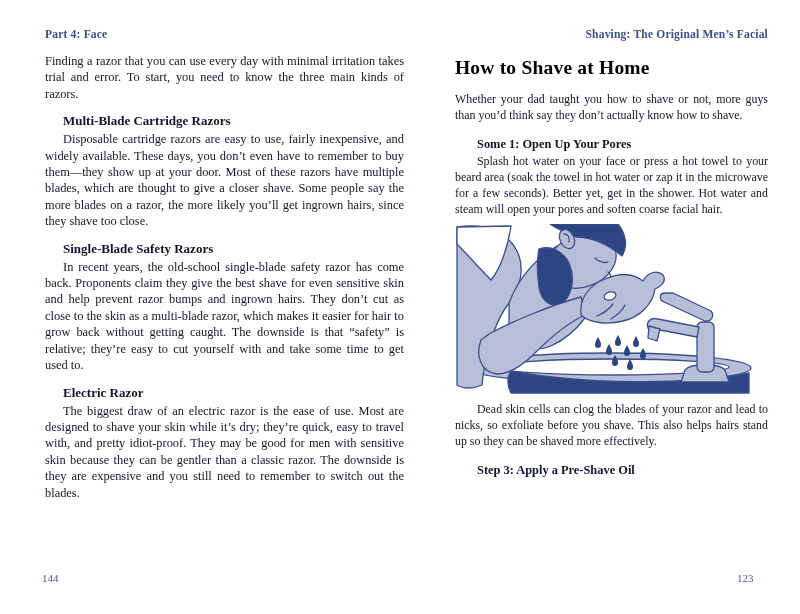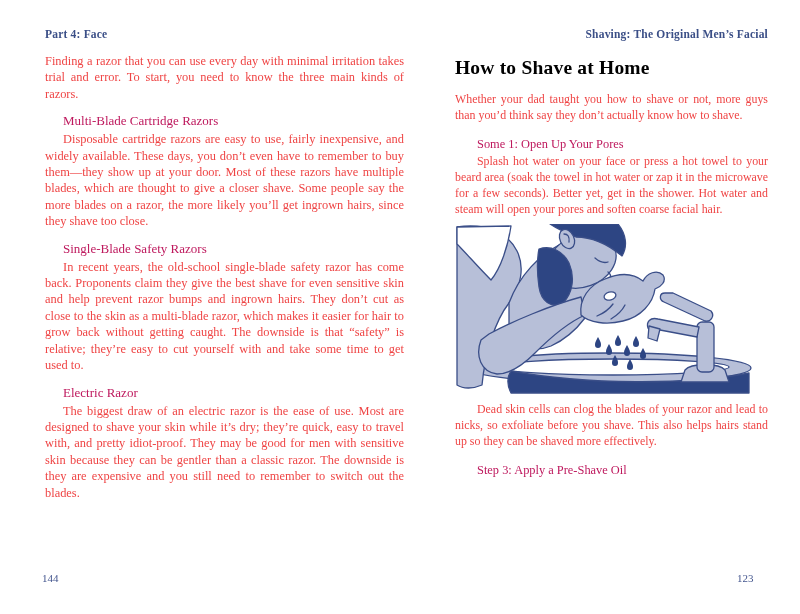--- a/index.html
+++ b/index.html
@@ -10,29 +10,29 @@
   .page { position:absolute; top:28px; }
   .page-left  { left:45px;  width:359px; }
   .page-right { left:455px; width:313px; }
 
   .running-head {
     font-size:11.5px; font-weight:bold; letter-spacing:0.2px; color:#3b4f87;
   }
   .running-head.right { text-align:right; }
 
   .page-left p, .page-right p {
-    margin:0; text-align:justify; hyphens:none; color:#ef4444;
+    margin:0; text-align:justify; hyphens:none; color:#0f172a;
   }
   .page-left p  { font-size:12.4px; line-height:16.4px; }
   .page-right p { font-size:11.9px; line-height:15.9px; }
 
   .intro { margin-top:13px !important; }
 
   .subhead {
-    font-weight:normal; color:#be185d; margin:11px 0 2px 18px; font-size:13px;
+    font-weight:bold; color:#0f172a; margin:11px 0 2px 18px; font-size:13px;
   }
   .page-right .subhead { font-size:12.4px; margin:13px 0 2px 22px; }
 
   .indent { text-indent:18px; }
   .page-right .indent { text-indent:22px; }
 
   .chapter-title {
     font-weight:bold; color:#000000; font-size:19.5px; letter-spacing:0.2px;
     margin:17px 0 0 0;
   }

